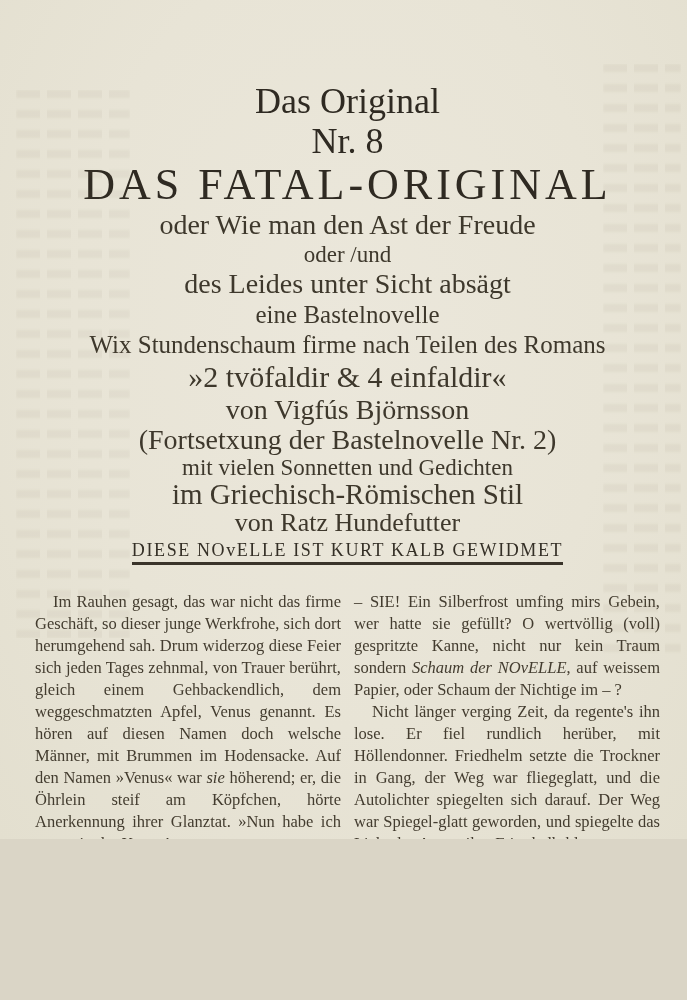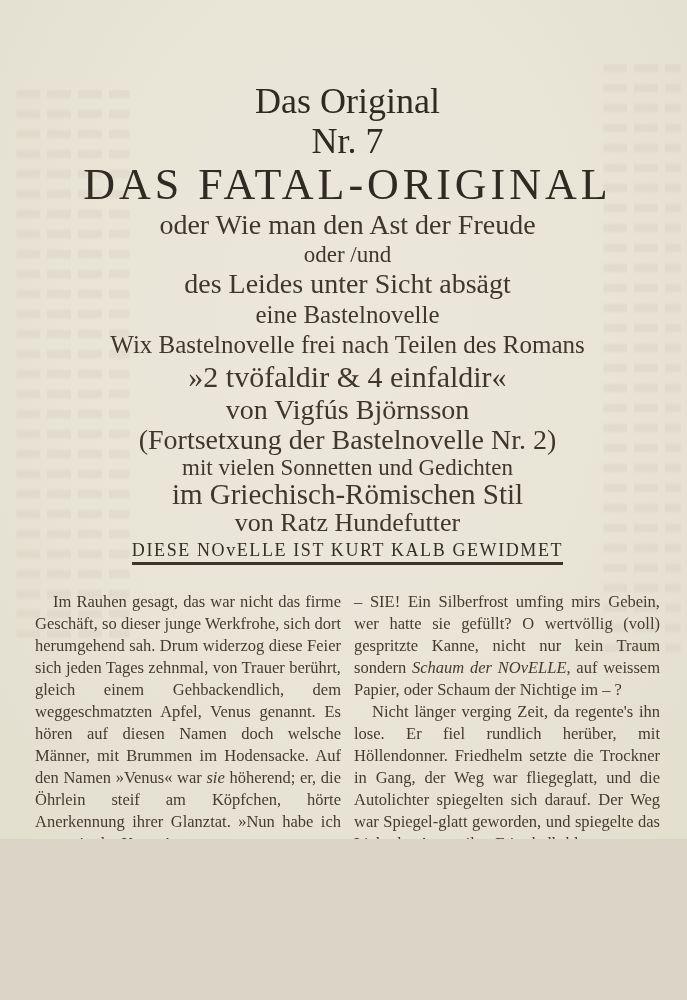--- a/index.html
+++ b/index.html
@@ -90,27 +90,27 @@
 </head>
 <body>
 
 <div class="page">
 
   <div class="ghost ghost-left"></div>
   <div class="ghost ghost-right"></div>
 
   <header class="title-block">
     <h1 class="t-series">Das Original</h1>
-    <h1 class="t-issue">Nr. 7</h1>
+    <h1 class="t-issue">Nr. 8</h1>
     <h1 class="t-main">DAS FATAL-ORIGINAL</h1>
     <p class="t-sub1">oder Wie man den Ast der Freude</p>
     <p class="t-sub2">oder /und</p>
     <p class="t-sub3">des Leides unter Sicht absägt</p>
     <p class="t-genre">eine Bastelnovelle</p>
-    <p class="t-author">Wix Bastelnovelle frei nach Teilen des Romans</p>
+    <p class="t-author">Wix Stundenschaum firme nach Teilen des Romans</p>
     <p class="t-novel">»2 tvöfaldir &amp; 4 einfaldir«</p>
     <p class="t-vigfus">von Vigfús Björnsson</p>
     <p class="t-fortsetzung">(Fortsetxung der Bastelnovelle Nr. 2)</p>
     <p class="t-contents1">mit vielen Sonnetten und Gedichten</p>
     <p class="t-contents2">im Griechisch-Römischen Stil</p>
     <p class="t-ratz">von Ratz Hundefutter</p>
     <p class="t-dedication">
       <span class="underlined">DIESE NOvELLE IST KURT KALB GEWIDMET</span>
     </p>
   </header>

